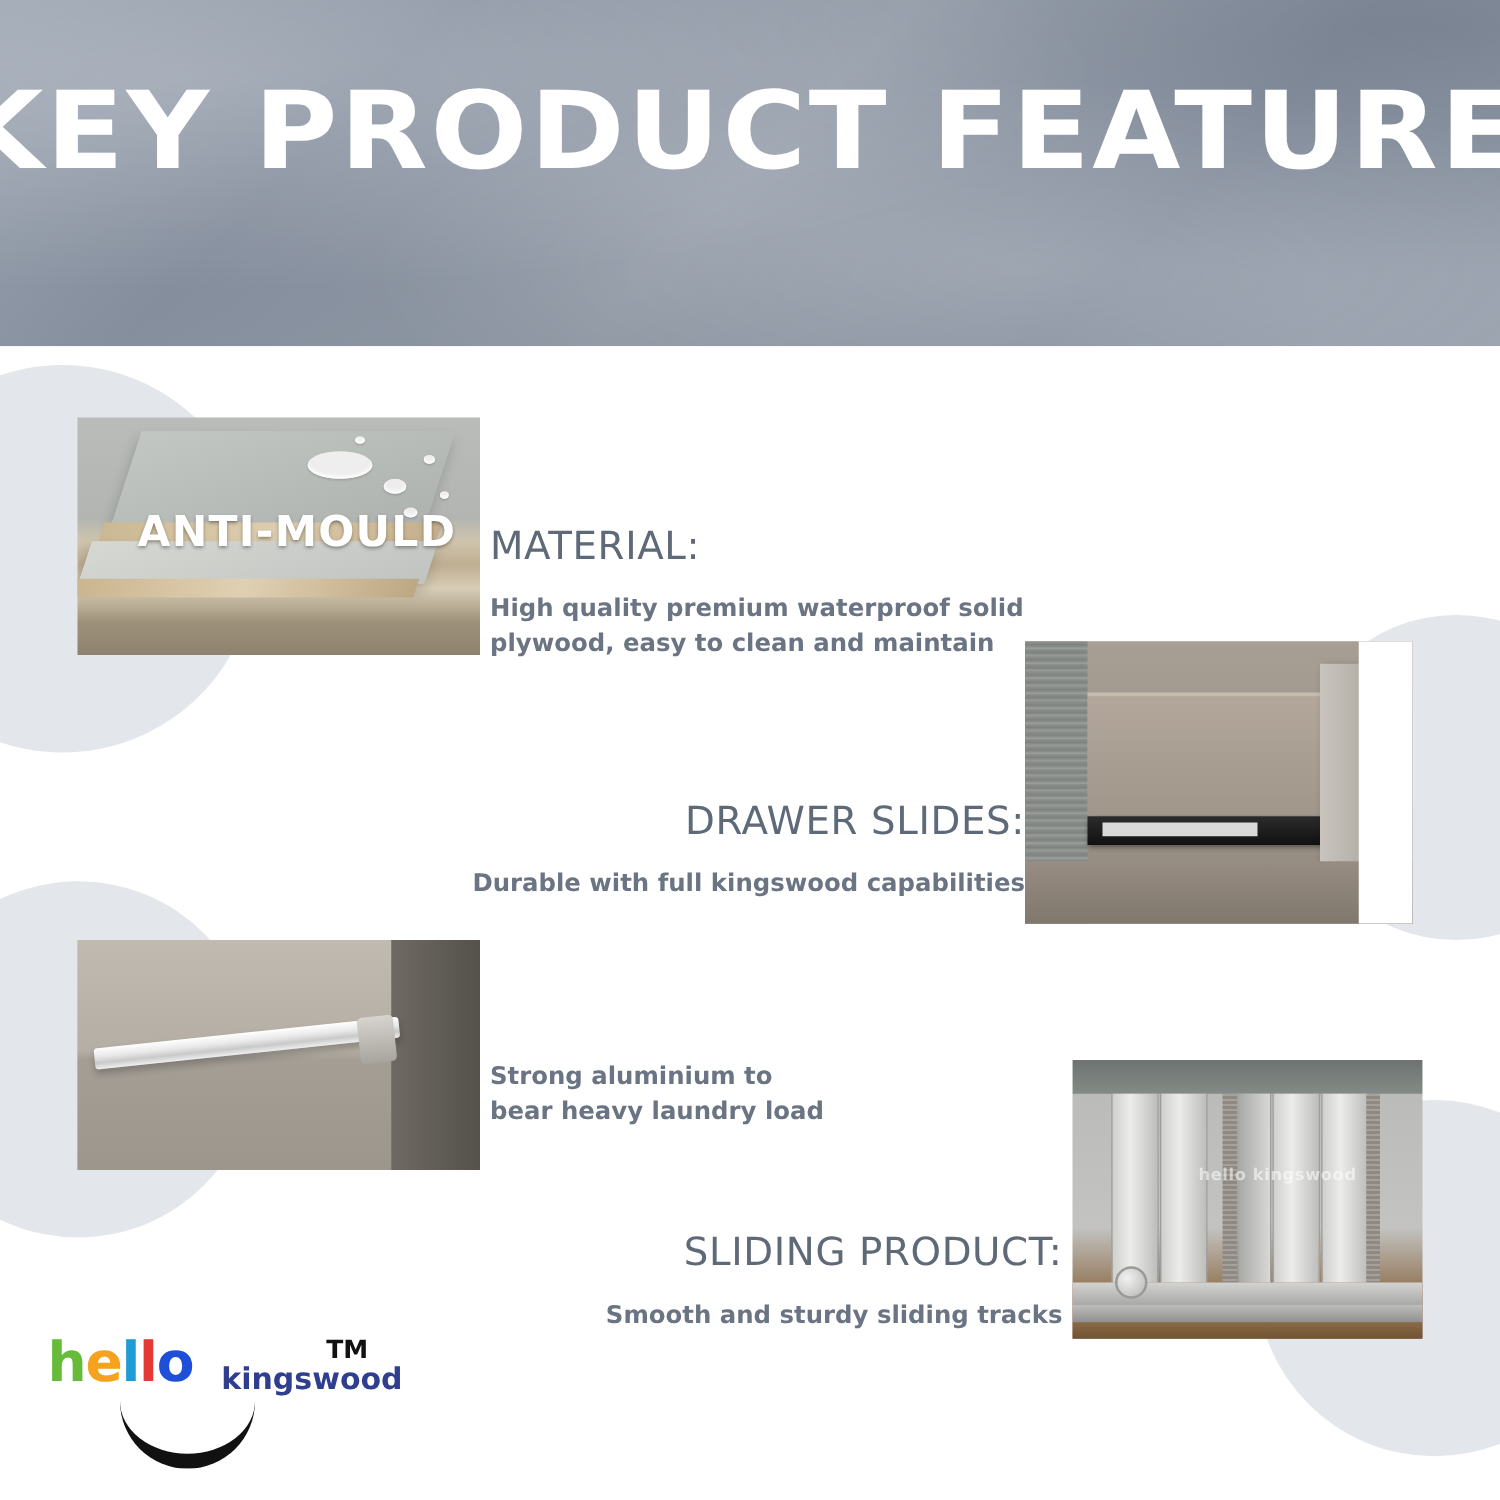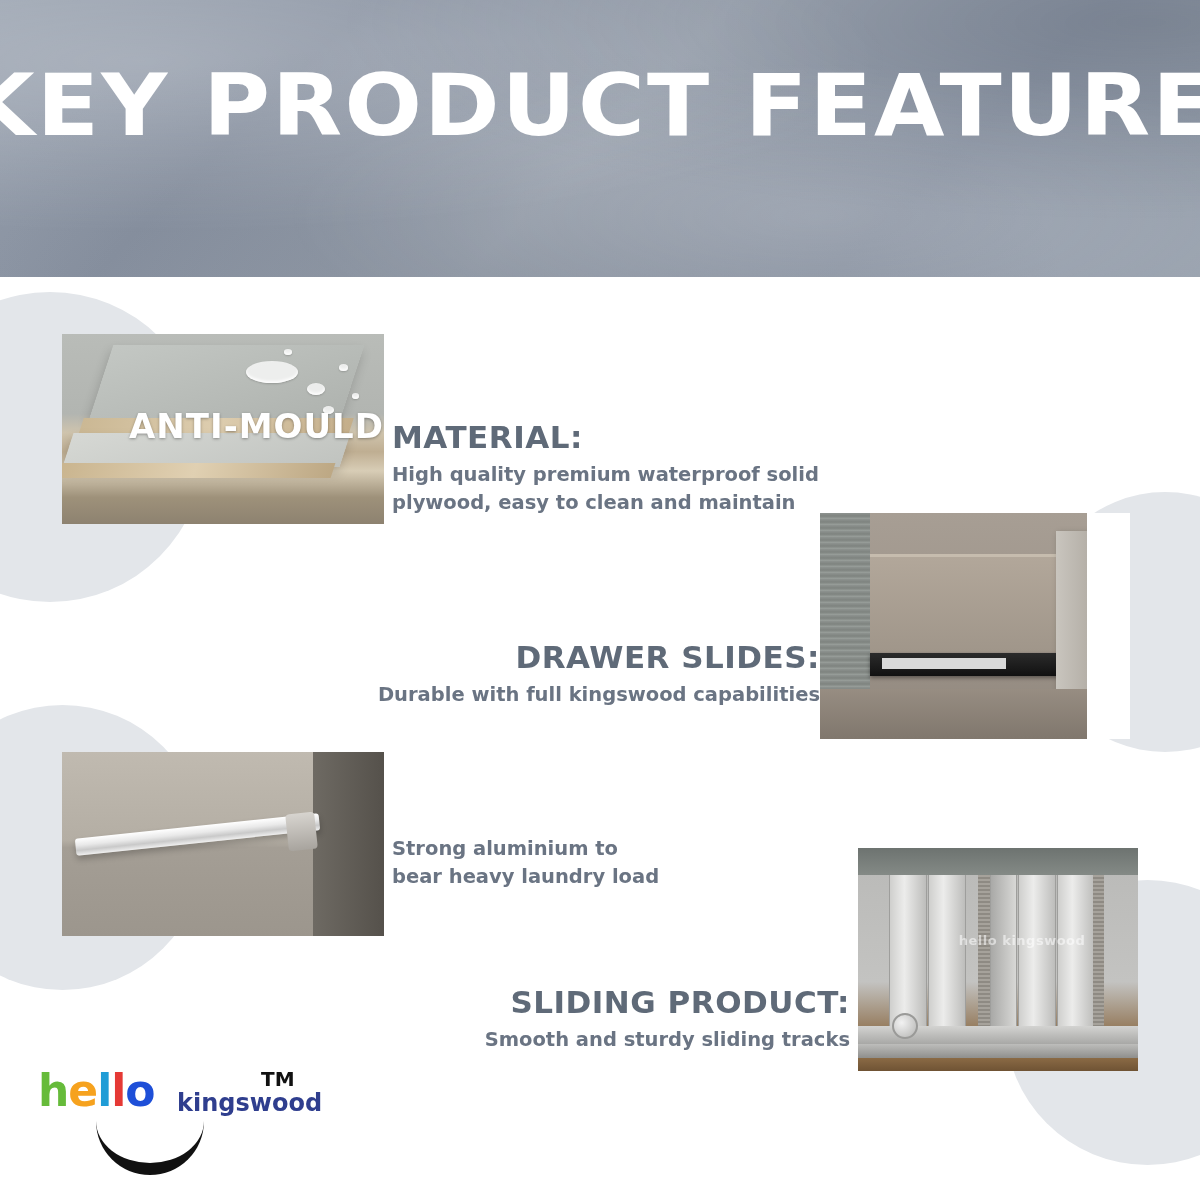--- a/index.html
+++ b/index.html
@@ -76,34 +76,34 @@
 
   .photo {
     position: absolute;
     overflow: hidden;
     background: #cfcfcf;
   }
 
   .text-block { position: absolute; }
   .feat-title {
     font-family: "DejaVu Sans", sans-serif;
-    font-weight: bold;
+    font-weight: normal;
     font-size: 31px;
     color: #5f6a78;
     letter-spacing: 0.5px;
     line-height: 1.15;
     white-space: nowrap;
   }
   .feat-desc {
     font-family: "DejaVu Sans", sans-serif;
     font-weight: bold;
     font-size: 19.5px;
     color: #6a7483;
     line-height: 1.45;
-    margin-top: 5px;
+    margin-top: 17px;
     white-space: pre-line;
   }
   .align-right { text-align: right; }
 
   
   #photo-material {
     left: 62px; top: 334px; width: 322px; height: 190px;
     background: linear-gradient(180deg, #b9bcb8 0%, #b2b5b1 42%, #cfc4ad 52%, #bfae92 62%, #d8cdb6 72%, #9e917a 86%, #8d8270 100%);
   }
   #photo-material .slab-top {
@@ -130,21 +130,21 @@
   }
   #photo-material .drop {
     position: absolute;
     background: rgba(255,255,255,0.75);
     border-radius: 50%;
     box-shadow: inset 0 -2px 3px rgba(255,255,255,0.9), 0 1px 2px rgba(0,0,0,0.18);
   }
   .overlay-label {
     position: absolute;
     left: 0; right: 0; top: 72px;
-    text-align: right;
+    text-align: left;
     color: #ffffff;
     font-family: "DejaVu Sans", sans-serif;
     font-weight: bold;
     font-size: 34px;
     letter-spacing: 1px;
     text-shadow: 0 1px 3px rgba(0,0,0,0.35);
     z-index: 3;
     white-space: nowrap;
     padding-left: 48px;
   }

